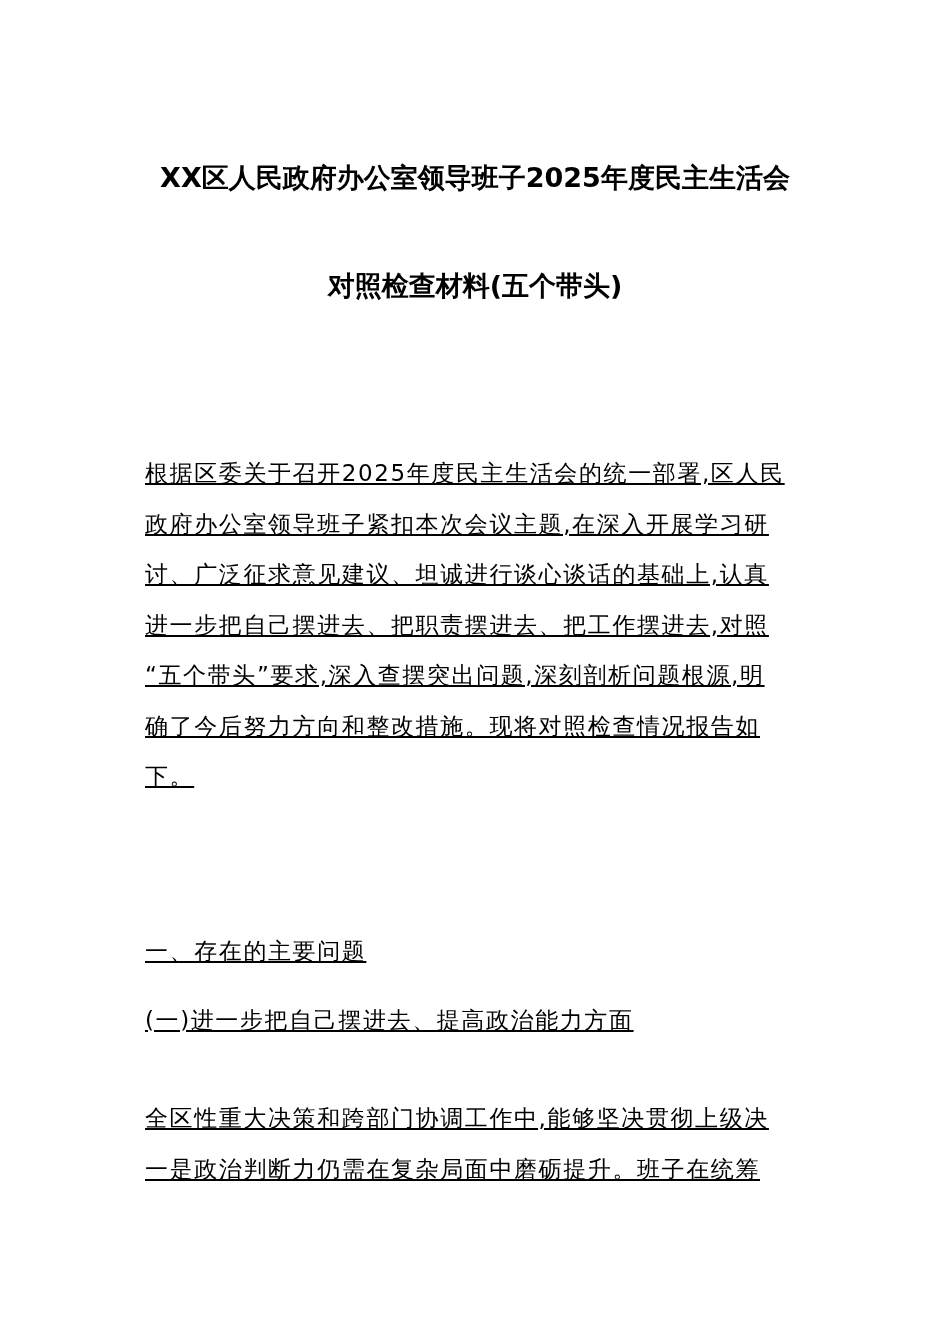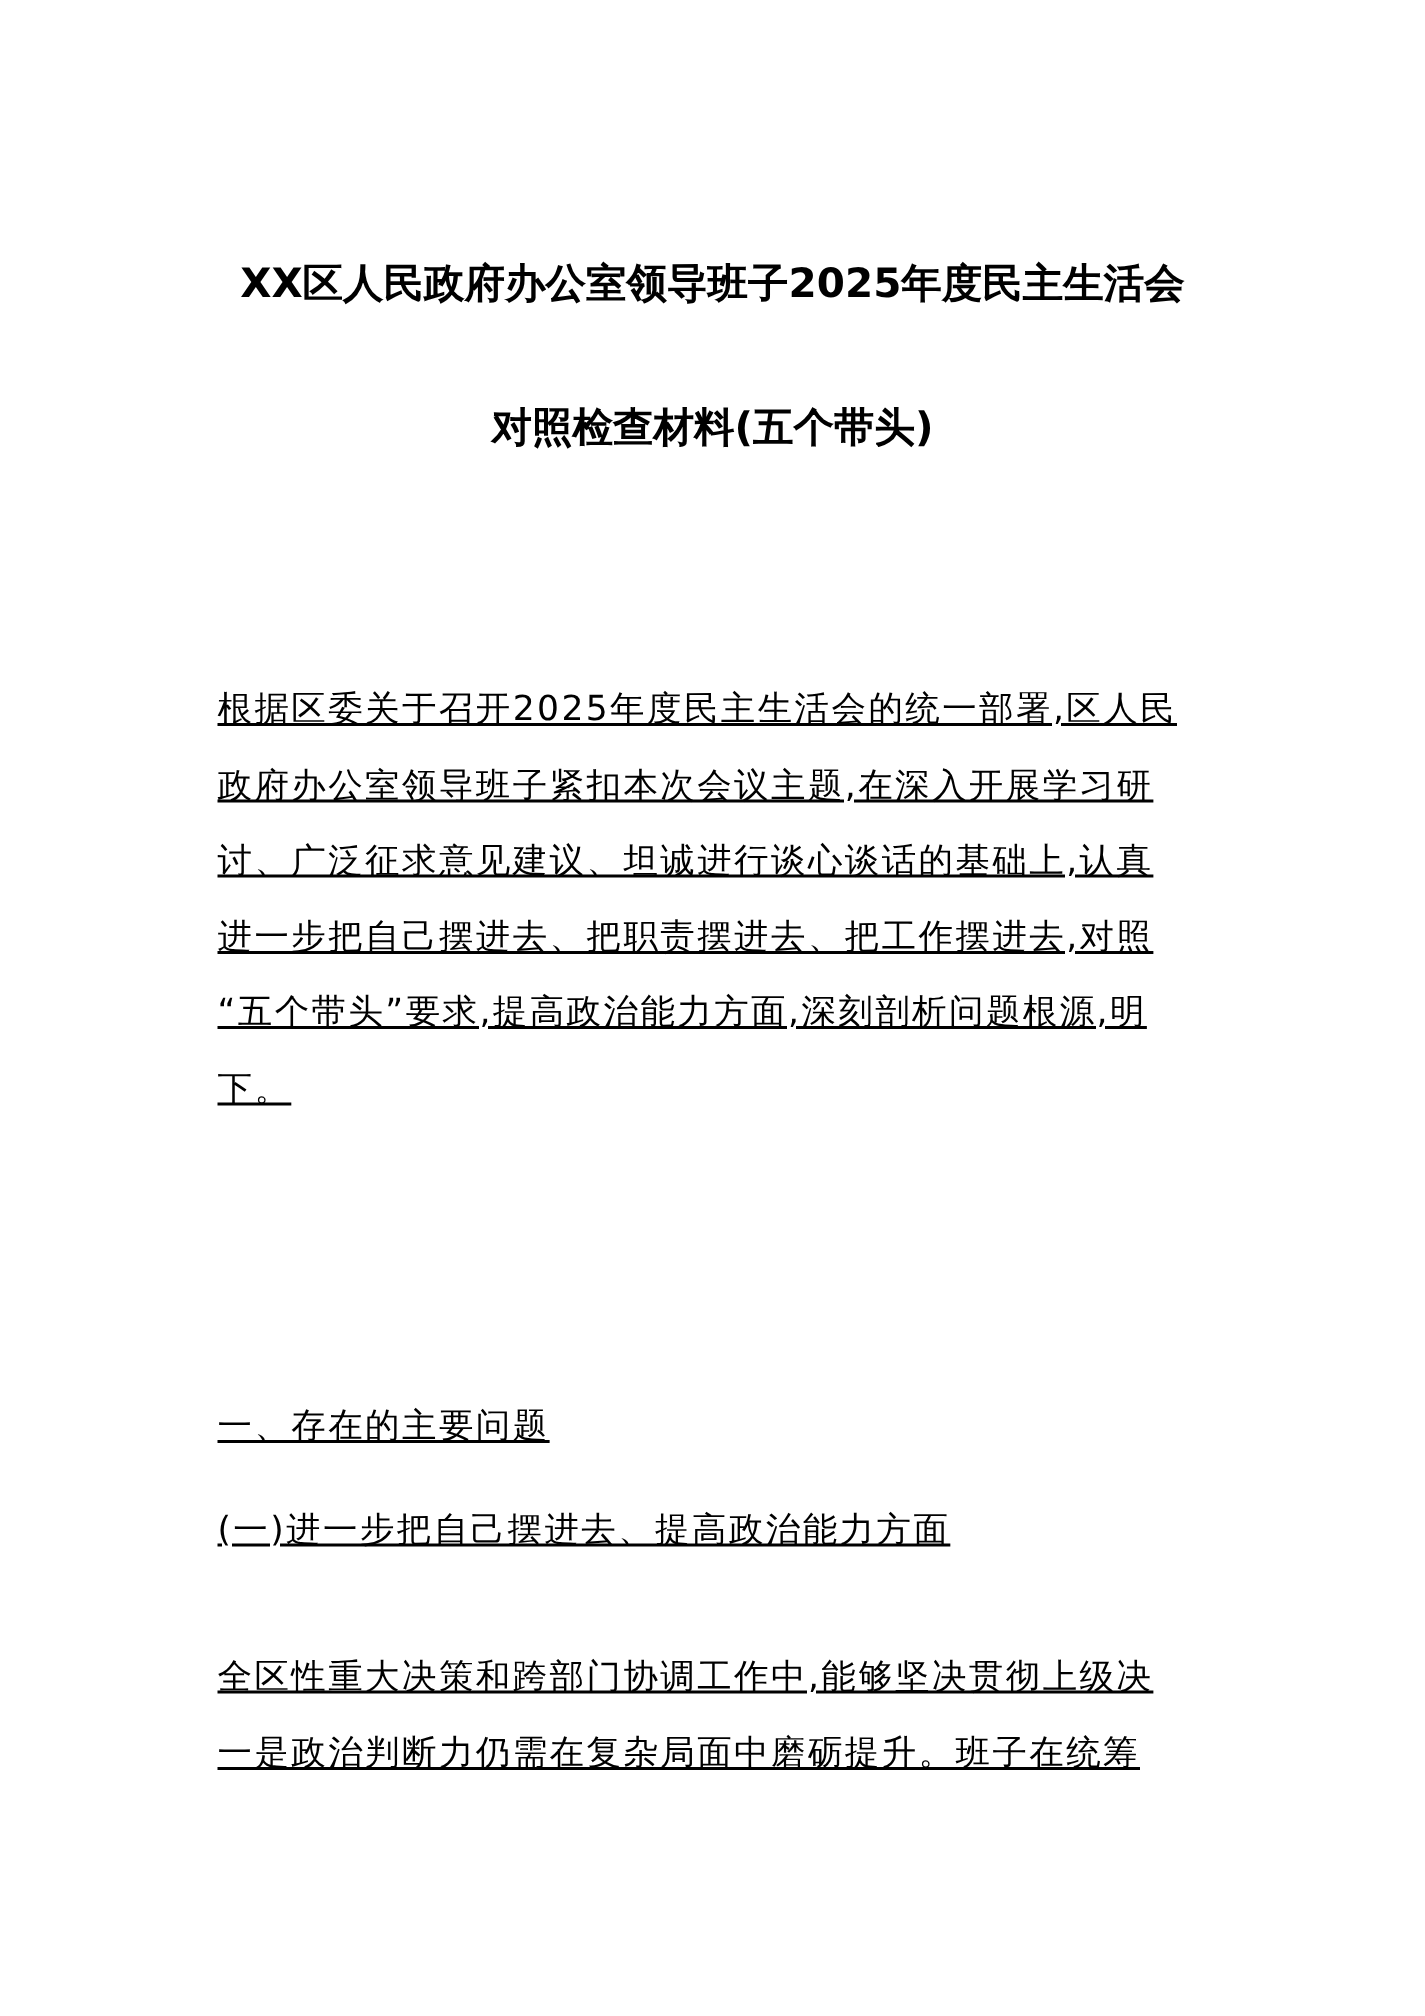--- a/index.html
+++ b/index.html
@@ -24,21 +24,21 @@
     .title-line {
       position: absolute;
       left: 0;
       width: 950px;
       text-align: center;
       font-weight: bold;
       font-size: 27px;
       line-height: 36px;
       letter-spacing: 0px;
     }
-    .title-1 { top: 160px; margin-top: 12px; }
+    .title-1 { top: 160px; }
     .title-2 { top: 268px; }
     .body-block {
       position: absolute;
       left: 145px;
       width: 660px;
       font-size: 23px;
       letter-spacing: 1.6px;
     }
     .intro { top: 448px; }
     .heading1 { top: 926px; }
@@ -58,21 +58,22 @@
 <div class="page">
 
   <div class="title-line title-1">XX区人民政府办公室领导班子2025年度民主生活会</div>
   <div class="title-line title-2">对照检查材料(五个带头)</div>
 
   <div class="body-block intro">
     <span class="line">根据区委关于召开2025年度民主生活会的统一部署,区人民</span>
     <span class="line">政府办公室领导班子紧扣本次会议主题,在深入开展学习研</span>
     <span class="line">讨、广泛征求意见建议、坦诚进行谈心谈话的基础上,认真</span>
     <span class="line">进一步把自己摆进去、把职责摆进去、把工作摆进去,对照</span>
-    <span class="line">“五个带头”要求,提高政治能力方面,深刻剖析问题根源,明</span>
+    <span class="line">“五个带头”要求,深入查摆突出问题,深刻剖析问题根源,明</span>
+    <span class="line">确了今后努力方向和整改措施。现将对照检查情况报告如</span>
     <span class="line">下。</span>
   </div>
 
   <div class="body-block heading1">
     <span class="line">一、存在的主要问题</span>
   </div>
 
   <div class="body-block heading2">
     <span class="line">(一)进一步把自己摆进去、提高政治能力方面</span>
   </div>

